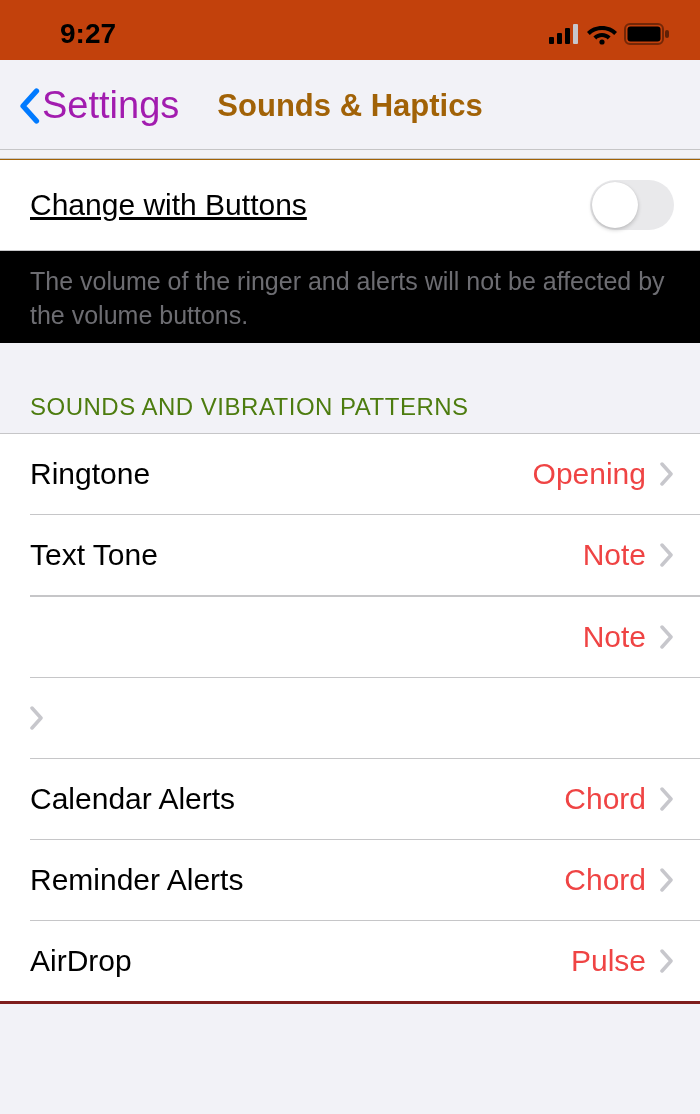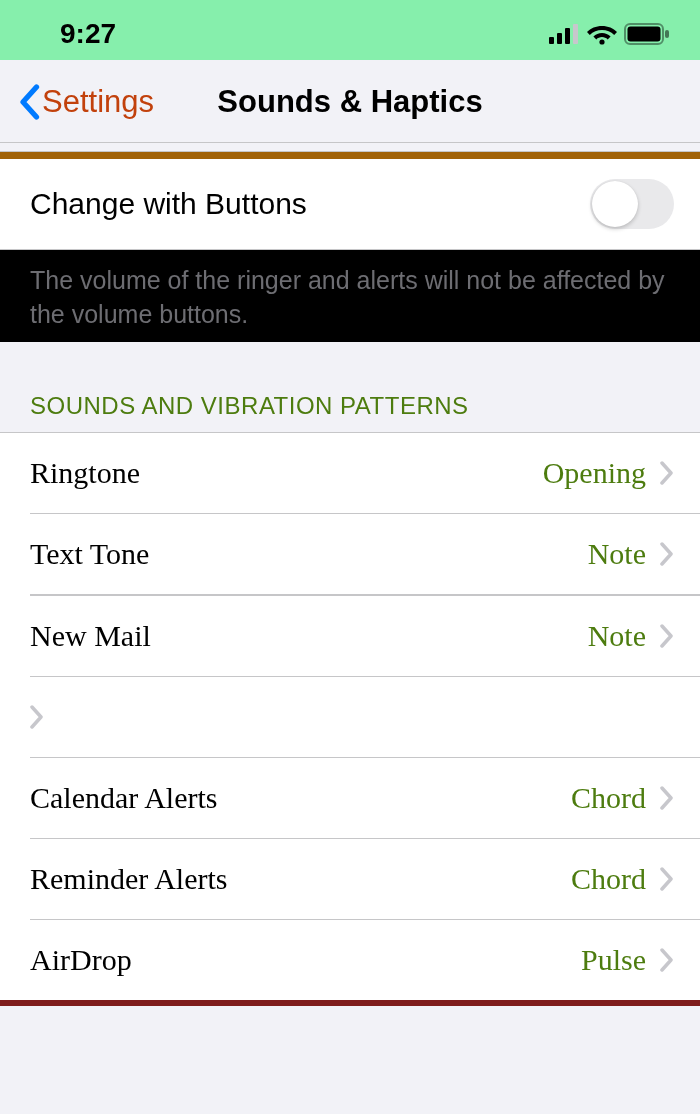--- a/index.html
+++ b/index.html
@@ -14,21 +14,21 @@
       background: #f2f2f7;
       font-family: -apple-system, BlinkMacSystemFont, "Segoe UI", Helvetica, Arial, sans-serif;
       overflow: hidden;
     }
     .status-bar {
       display: flex;
       justify-content: space-between;
       align-items: center;
       padding: 18px 30px 10px 30px;
       height: 60px;
-      background: #86efac;
+      background: #c2410c;
     }
     .status-time {
       font-size: 28px;
       font-weight: 600;
       color: #000;
       padding-left: 30px;
     }
     .status-icons {
       display: flex;
       align-items: center;
@@ -38,38 +38,38 @@
       display: flex;
       align-items: center;
       padding: 24px 18px 22px 18px;
       background: #f2f2f7;
       border-bottom: 1px solid #c6c6c8;
       position: relative;
     }
     .back-button {
       display: flex;
       align-items: center;
-      color: #c2410c;
-      font-size: 31px;
+      color: #a21caf;
+      font-size: 38px;
       font-weight: 400;
       cursor: pointer;
       justify-content: flex-end;
     }
     .back-chevron {
       width: 22px;
       height: 36px;
       margin-right: 2px;
     }
     .nav-title {
       position: absolute;
       left: 50%;
       transform: translateX(-50%);
       font-size: 31px;
       font-weight: 600;
-      color: #000000;
+      color: #a16207;
     }
     .top-hairline {
       height: 1px;
       background: #c6c6c8;
       margin-top: 8px;
     }
     .row {
       display: flex;
       align-items: center;
       justify-content: space-between;
@@ -77,21 +77,21 @@
       padding: 20px 26px 20px 30px;
       min-height: 80px;
     }
     .row-label {
       font-size: 30px;
       color: #000;
       font-weight: 400;
     }
     .row-value {
       font-size: 30px;
-      color: #4d7c0f;
+      color: #ef4444;
       margin-left: auto;
       margin-right: 14px;
     }
     .chevron-right {
       width: 14px;
       height: 24px;
       flex-shrink: 0;
     }
     .toggle {
       width: 84px;
@@ -121,31 +121,31 @@
     .section-header {
       padding: 50px 30px 12px 30px;
       font-size: 24px;
       color: #4d7c0f;
       letter-spacing: 0.5px;
       background: #f2f2f7;
     }
     .list {
       background: #fff;
       border-top: 1px solid #c6c6c8;
-      border-bottom: 6px solid #7f1d1d;
-      font-family: Liberation Serif, serif;
+      border-bottom: 3px solid #7f1d1d;
     }
     .separator {
       height: 1px;
       background: #c6c6c8;
       margin-left: 30px;
     }
     .switch-row {
-      border-top: 7px solid #a16207;
+      border-top: 1px solid #a16207;
       border-bottom: 1px solid #c6c6c8;
+      text-decoration: underline;
     }
   </style>
 </head>
 <body>
 
 <div class="status-bar">
   <div class="status-time">9:27</div>
   <div class="status-icons">
     <svg width="31" height="20" viewBox="0 0 31 20">
       <rect x="0" y="13" width="5" height="7" rx="1" fill="#000"></rect>
@@ -201,21 +201,20 @@
   <div class="row">
     <span class="row-label">Text Tone</span>
     <span class="row-value">Note</span>
     <svg class="chevron-right" viewBox="0 0 14 24">
         <polyline points="2,2 11,12 2,22" fill="none" stroke="#c7c7cc" stroke-width="3.5" stroke-linecap="round" stroke-linejoin="round"></polyline>
       </svg>
   </div>
   <div class="separator"></div>
   <div class="separator"></div>
   <div class="row">
-    <span class="row-label">New Mail</span>
     <span class="row-value">Note</span>
     <svg class="chevron-right" viewBox="0 0 14 24">
         <polyline points="2,2 11,12 2,22" fill="none" stroke="#c7c7cc" stroke-width="3.5" stroke-linecap="round" stroke-linejoin="round"></polyline>
       </svg>
   </div>
   <div class="separator"></div>
   <div class="row">
     <svg class="chevron-right" viewBox="0 0 14 24">
         <polyline points="2,2 11,12 2,22" fill="none" stroke="#c7c7cc" stroke-width="3.5" stroke-linecap="round" stroke-linejoin="round"></polyline>
       </svg>

